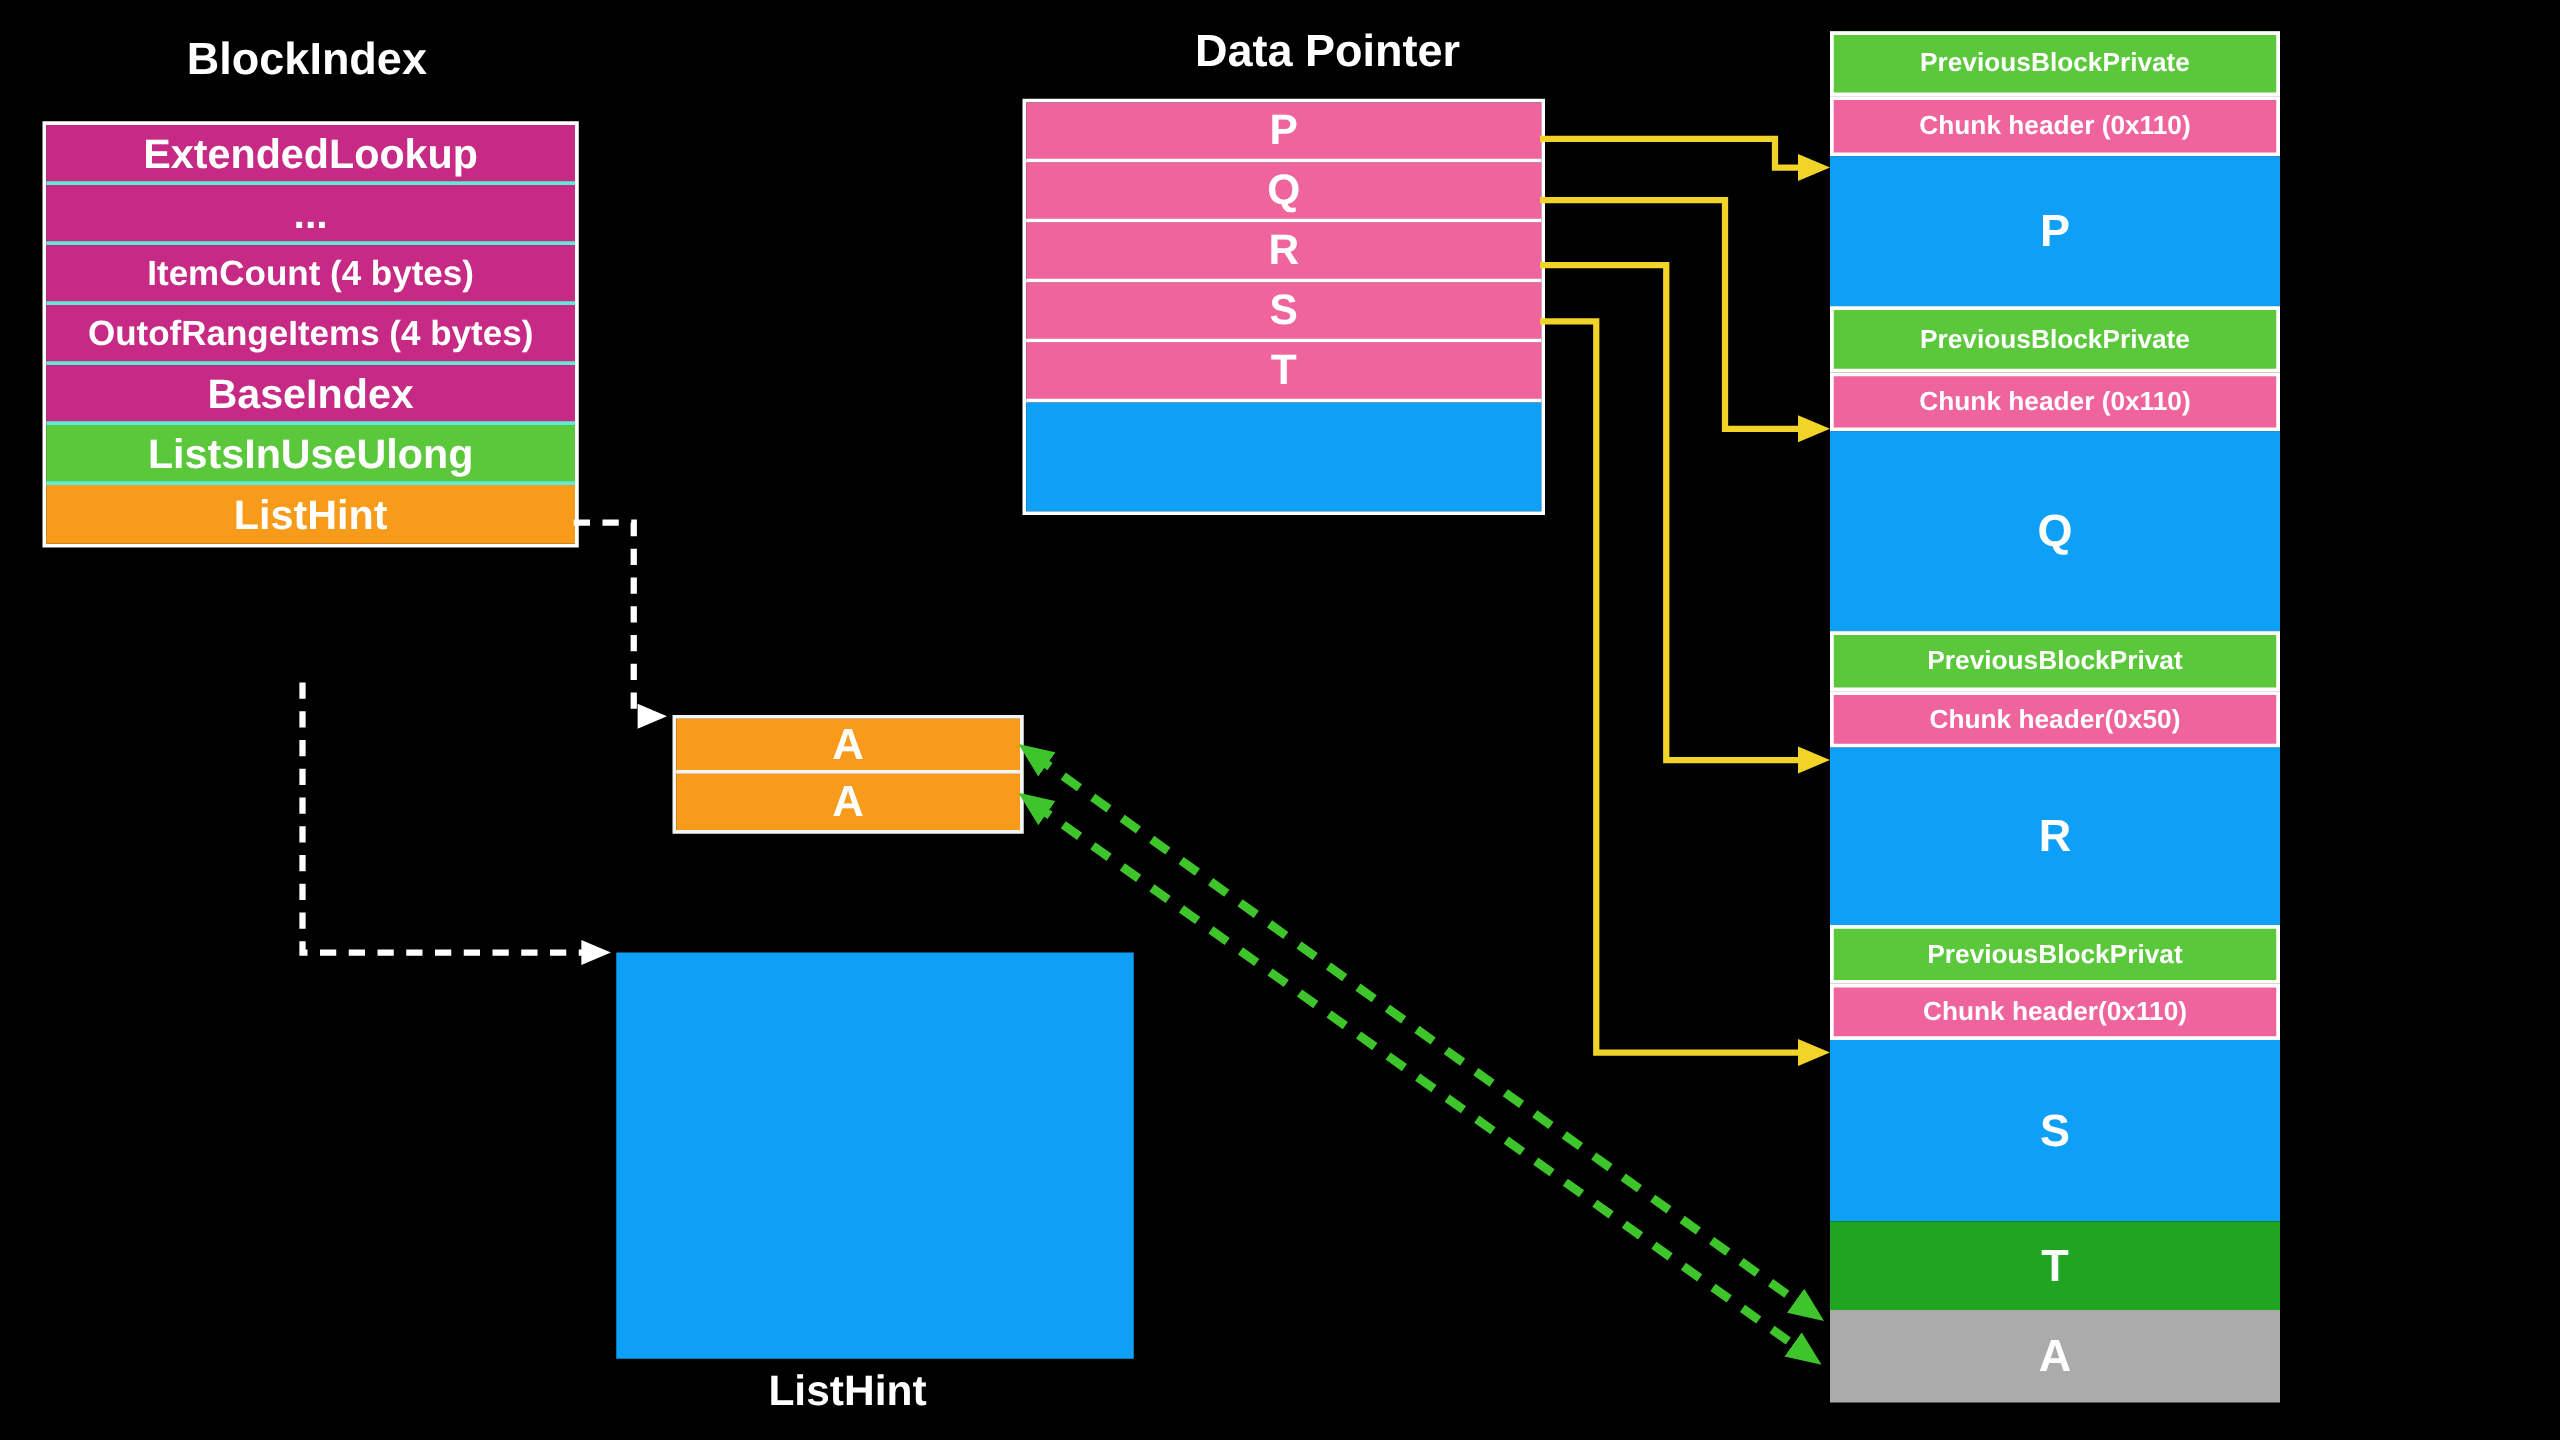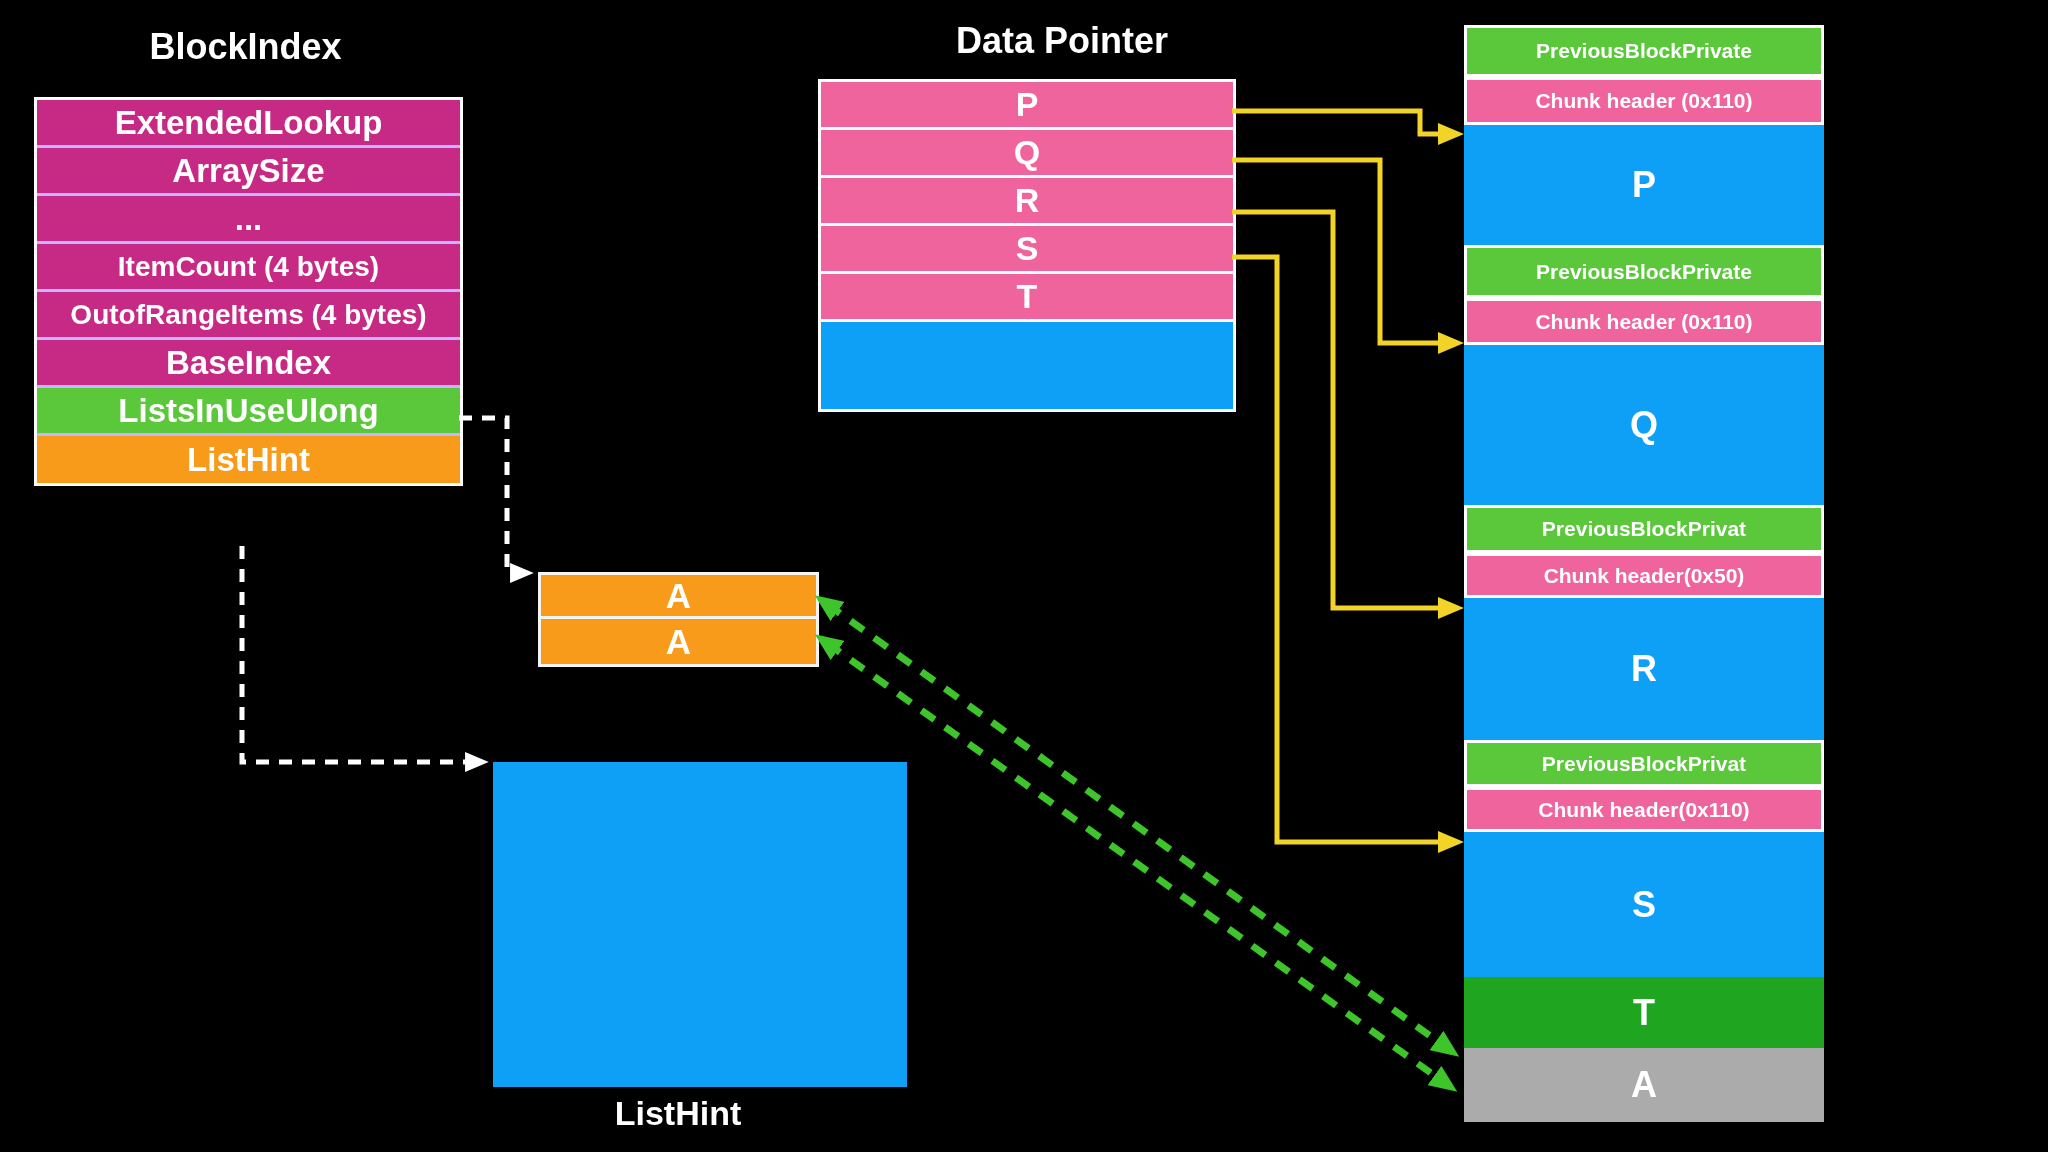--- a/index.html
+++ b/index.html
@@ -9,21 +9,21 @@
   }
   .abs{position:absolute;}
   .title{color:#fff;font-size:36px;text-align:center;}
   
   .cell{
     display:flex;align-items:center;justify-content:center;
     box-sizing:border-box;color:#fff;white-space:nowrap;overflow:hidden;
   }
   
   .bi-table{left:34px;top:97px;width:423px;border:3px solid #fff;}
-  .bi-row{height:48px;border-bottom:3px solid #c4b5fd;font-size:33px;}
+  .bi-row{height:48px;border-bottom:3px solid #5eead4;font-size:33px;}
   .bi-row:last-child{border-bottom:none;height:47px;}
   .bi-row.small{font-size:28px;}
   
   .dp-table{left:818px;top:79px;width:412px;border:3px solid #fff;}
   .dp-row{height:48px;border-bottom:3px solid #fff;font-size:34px;}
   .dp-empty{height:87px;border-bottom:none;}
   
   .heap-col{left:1464px;top:25px;width:360px;}
   .hb{font-size:21px;}
   .hb.meta{border:3px solid #fff;}
@@ -50,21 +50,20 @@
 </head>
 <body>
 
 <div id="canvas">
 
   <div class="abs title" style="left:34px;top:26px;width:423px;">BlockIndex</div>
   <div class="abs title" style="left:856px;top:20px;width:412px;">Data Pointer</div>
 
   <div class="abs bi-table">
     <div class="cell bi-row bg-magenta">ExtendedLookup</div>
-    <div class="cell bi-row bg-magenta">ArraySize</div>
     <div class="cell bi-row bg-magenta">...</div>
     <div class="cell bi-row bg-magenta small">ItemCount (4 bytes)</div>
     <div class="cell bi-row bg-magenta small">OutofRangeItems (4 bytes)</div>
     <div class="cell bi-row bg-magenta">BaseIndex</div>
     <div class="cell bi-row bg-green">ListsInUseUlong</div>
     <div class="cell bi-row bg-orange">ListHint</div>
   </div>
 
   <div class="abs dp-table">
     <div class="cell dp-row bg-pink">P</div>

